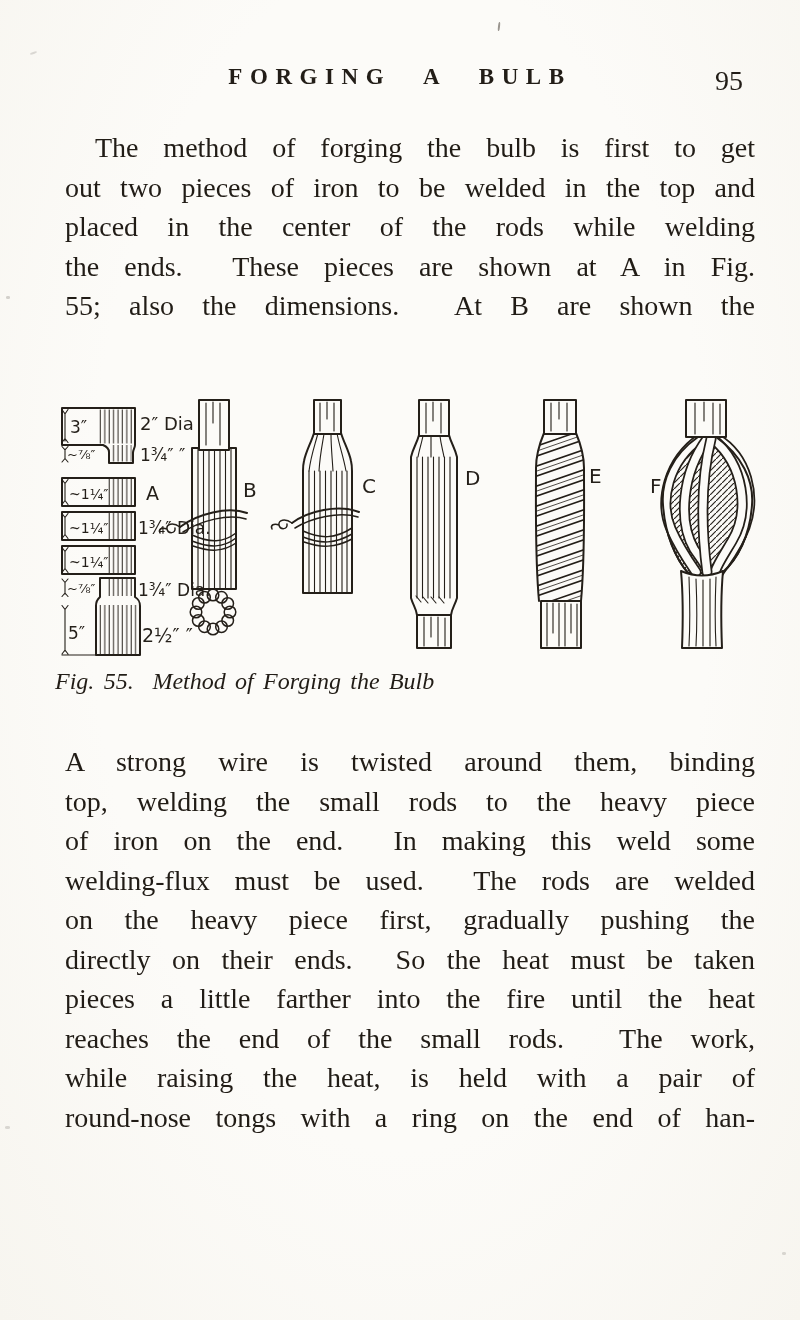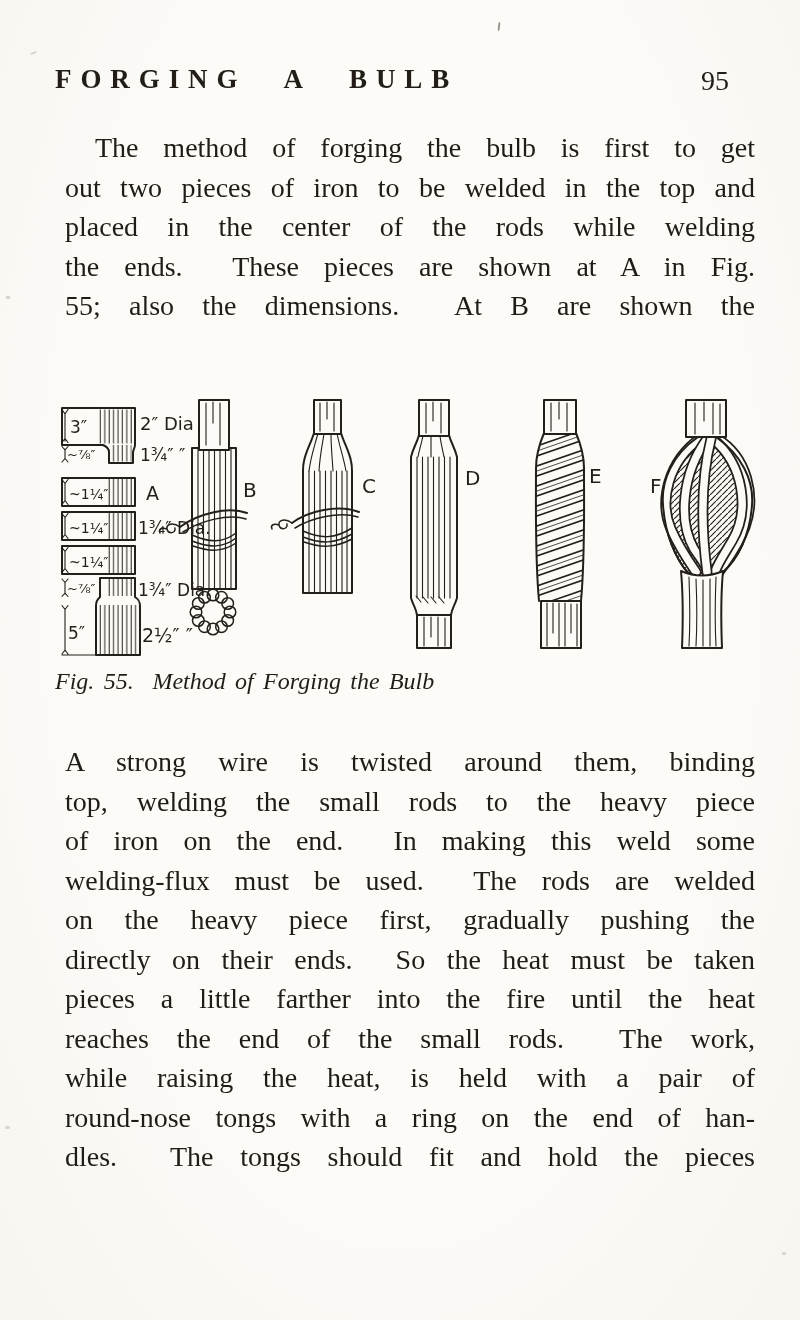--- a/index.html
+++ b/index.html
@@ -4,24 +4,24 @@
 <style>
   html,body { margin:0; padding:0; background:#e8e6e0; }
   .page {
     position:relative; width:800px; height:1320px; margin:0 auto;
     background:radial-gradient(ellipse at 50% 42%, #fcfbf8 55%, #f7f5ef 100%);
     font-family:"Liberation Serif","DejaVu Serif",serif;
     color:#201b15; overflow:hidden;
   }
   .running-head { position:absolute; top:64px; left:55px; width:690px; height:34px; }
   .head-title {
-    display:block; font-weight:700; font-size:27px;
+    display:block; text-align:center; font-weight:700; font-size:23px;
     letter-spacing:0.33em; word-spacing:0.85em; color:#221d17;
   }
-  .page-num { position:absolute; right:16px; top:1px; font-size:28px; color:#221d17; }
+  .page-num { position:absolute; right:2px; top:1px; font-size:28px; color:#221d17; }
   .para { position:absolute; left:65px; width:690px; font-size:28px; color:#211c16; }
   .para-1 { top:128px; }
   .para-2 { top:742px; }
   .line {
     text-align:justify; text-align-last:justify; white-space:pre-wrap;
     line-height:39.5px; height:39.5px; overflow:visible;
   }
   .line.indent { text-indent:30px; }
   .fig-caption {
     position:absolute; top:668px; left:55px; width:690px; text-align:left;
@@ -213,21 +213,20 @@
       <div class="line">A strong wire is twisted around them, binding</div>
       <div class="line">top, welding the small rods to the heavy piece</div>
       <div class="line">of iron on the end.  In making this weld some</div>
       <div class="line">welding-flux must be used.  The rods are welded</div>
       <div class="line">on the heavy piece first, gradually pushing the</div>
       <div class="line">directly on their ends.  So the heat must be taken</div>
       <div class="line">pieces a little farther into the fire until the heat</div>
       <div class="line">reaches the end of the small rods.  The work,</div>
       <div class="line">while raising the heat, is held with a pair of</div>
       <div class="line">round-nose tongs with a ring on the end of han-</div>
-      <div class="line">dles.  The tongs should fit and hold the pieces</div>
     </div>
 
   <div class="speck" style="left:498px;top:22px;width:2px;height:9px;opacity:.55;transform:rotate(6deg);"></div>
   <div class="speck" style="left:30px;top:52px;width:7px;height:2px;opacity:.18;transform:rotate(-18deg);"></div>
   <div class="speck" style="left:6px;top:296px;width:4px;height:3px;opacity:.22;"></div>
   <div class="speck" style="left:5px;top:1126px;width:5px;height:3px;opacity:.18;"></div>
   <div class="speck" style="left:782px;top:1252px;width:4px;height:3px;opacity:.18;"></div>
 
 </div>
 

